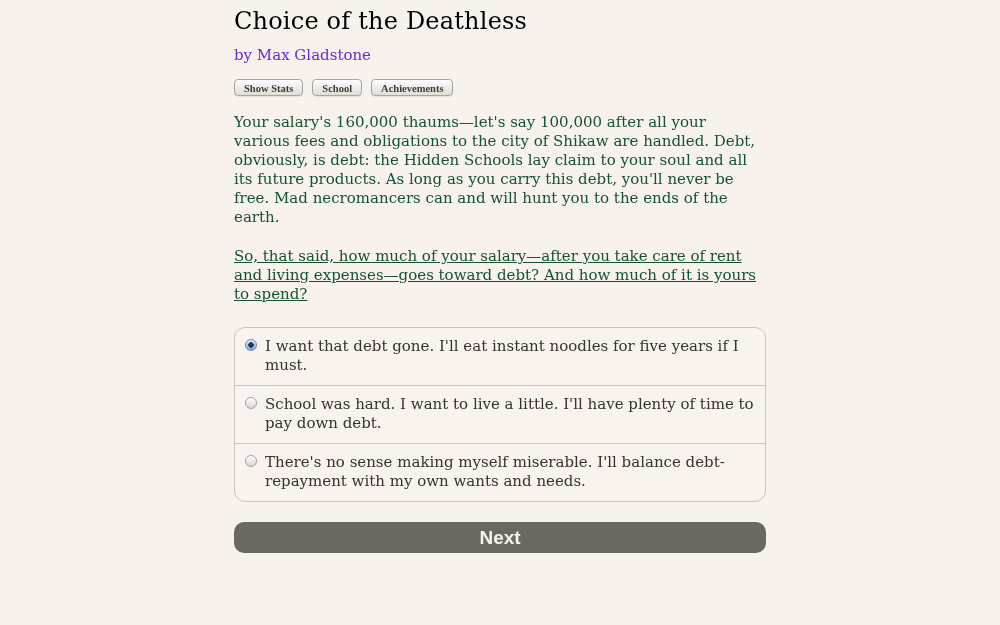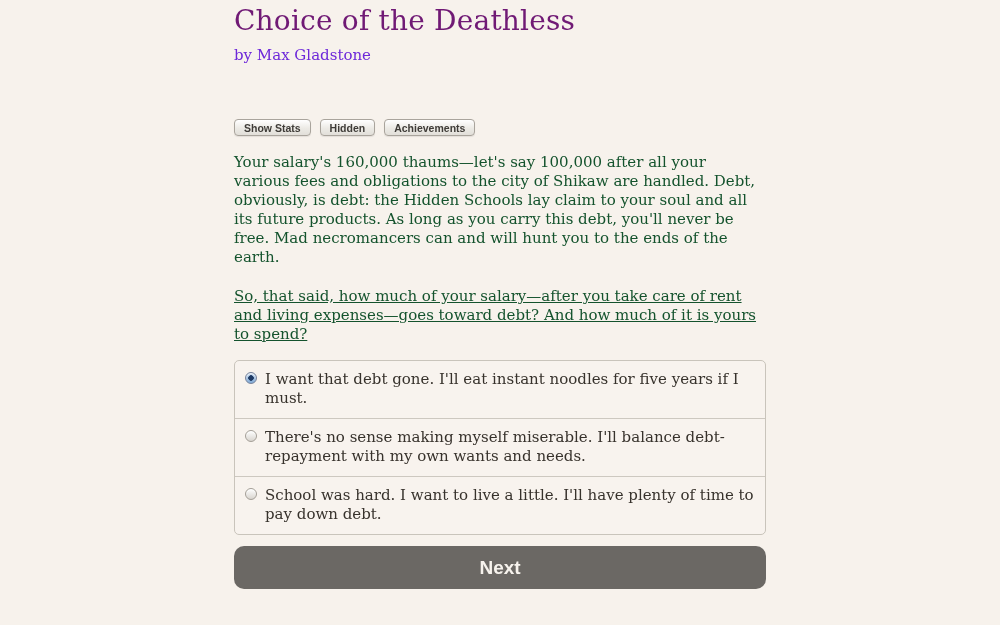--- a/index.html
+++ b/index.html
@@ -13,69 +13,68 @@
     overflow: hidden;
   }
 
   .content {
     width: 532px;
     margin: 0 auto;
   }
 
   h1.game-title {
     margin-top: 8px;
-    font-size: 28px;
+    font-size: 24px;
     line-height: 26px;
     font-weight: normal;
-    color: #701a75;
+    color: #000000;
     letter-spacing: 0.2px;
   }
 
   .author {
     margin-top: 12px;
     font-size: 15px;
     line-height: 19px;
     color: #6d28d9;
   }
 
   .toolbar {
     margin-top: 14px;
     display: flex;
     gap: 9px;
   }
 
   .toolbar button {
-    font-family: Liberation Sans, sans-serif;
+    font-family: Liberation Serif, serif;
     font-size: 10.5px;
     font-weight: bold;
     color: #3f3c38;
     padding: 2px 9px 0;
     border: 1px solid #a9a49c;
     border-radius: 4px;
     background: linear-gradient(#ffffff, #eceae5 55%, #e2dfd9);
     box-shadow: 0 1px 1px rgba(0,0,0,0.08);
     cursor: pointer;
     line-height: 11px;
     height: 17px;
-    margin-top: 40px;
   }
 
   .story p {
     font-size: 15px;
     line-height: 19px;
     margin-top: 17px;
     color: #14532d;
   }
 
   .story p + p { margin-top: 20px; text-decoration: underline; }
 
   .options {
-    margin-top: 16px;
+    margin-top: 23px;
     border: 1px solid #c9c4bb;
-    border-radius: 5px;
+    border-radius: 11px;
     background: #f8f3ee;
     overflow: hidden;
   }
 
   .option {
     display: flex;
     align-items: flex-start;
     gap: 8px;
     padding: 9px 10px 10px;
     cursor: pointer;
@@ -105,22 +104,22 @@
 
   .option .option-text {
     font-size: 15px;
     line-height: 19px;
     color: #37322c;
   }
 
   .next-button {
     display: block;
     width: 100%;
-    margin-top: 11px;
-    height: 43px;
+    margin-top: 20px;
+    height: 31px;
     border: none;
     border-radius: 10px;
     background: #6b6864;
     color: #f7f3ed;
     font-family: "Liberation Sans", sans-serif;
     font-size: 19px;
     font-weight: bold;
     cursor: pointer;
     text-align: center;
     line-height: 31px;
@@ -131,39 +130,39 @@
 <body>
 
 <div class="content">
 
   <h1 class="game-title">Choice of the Deathless</h1>
 
   <div class="author">by Max Gladstone</div>
 
   <div class="toolbar">
     <button>Show Stats</button>
-    <button>Hidden</button>
+    <button>School</button>
     <button>Achievements</button>
   </div>
 
   <div class="story">
     <p>Your salary's 160,000 thaums—let's say 100,000 after all your various fees and obligations to the city of Shikaw are handled. Debt, obviously, is debt: the Hidden Schools lay claim to your soul and all its future products. As long as you carry this debt, you'll never be free. Mad necromancers can and will hunt you to the ends of the earth.</p>
     <p>So, that said, how much of your salary—after you take care of rent and living expenses—goes toward debt? And how much of it is yours to spend?</p>
   </div>
 
   <div class="options">
     <div class="option selected">
       <span class="radio"></span>
       <span class="option-text">I want that debt gone. I'll eat instant noodles for five years if I must.</span>
     </div>
     <div class="option">
       <span class="radio"></span>
-      <span class="option-text">There's no sense making myself miserable. I'll balance debt-repayment with my own wants and needs.</span>
+      <span class="option-text">School was hard. I want to live a little. I'll have plenty of time to pay down debt.</span>
     </div>
     <div class="option">
       <span class="radio"></span>
-      <span class="option-text">School was hard. I want to live a little. I'll have plenty of time to pay down debt.</span>
+      <span class="option-text">There's no sense making myself miserable. I'll balance debt-repayment with my own wants and needs.</span>
     </div>
   </div>
 
   <button class="next-button">Next</button>
 
 </div>
 
 </body></html>

